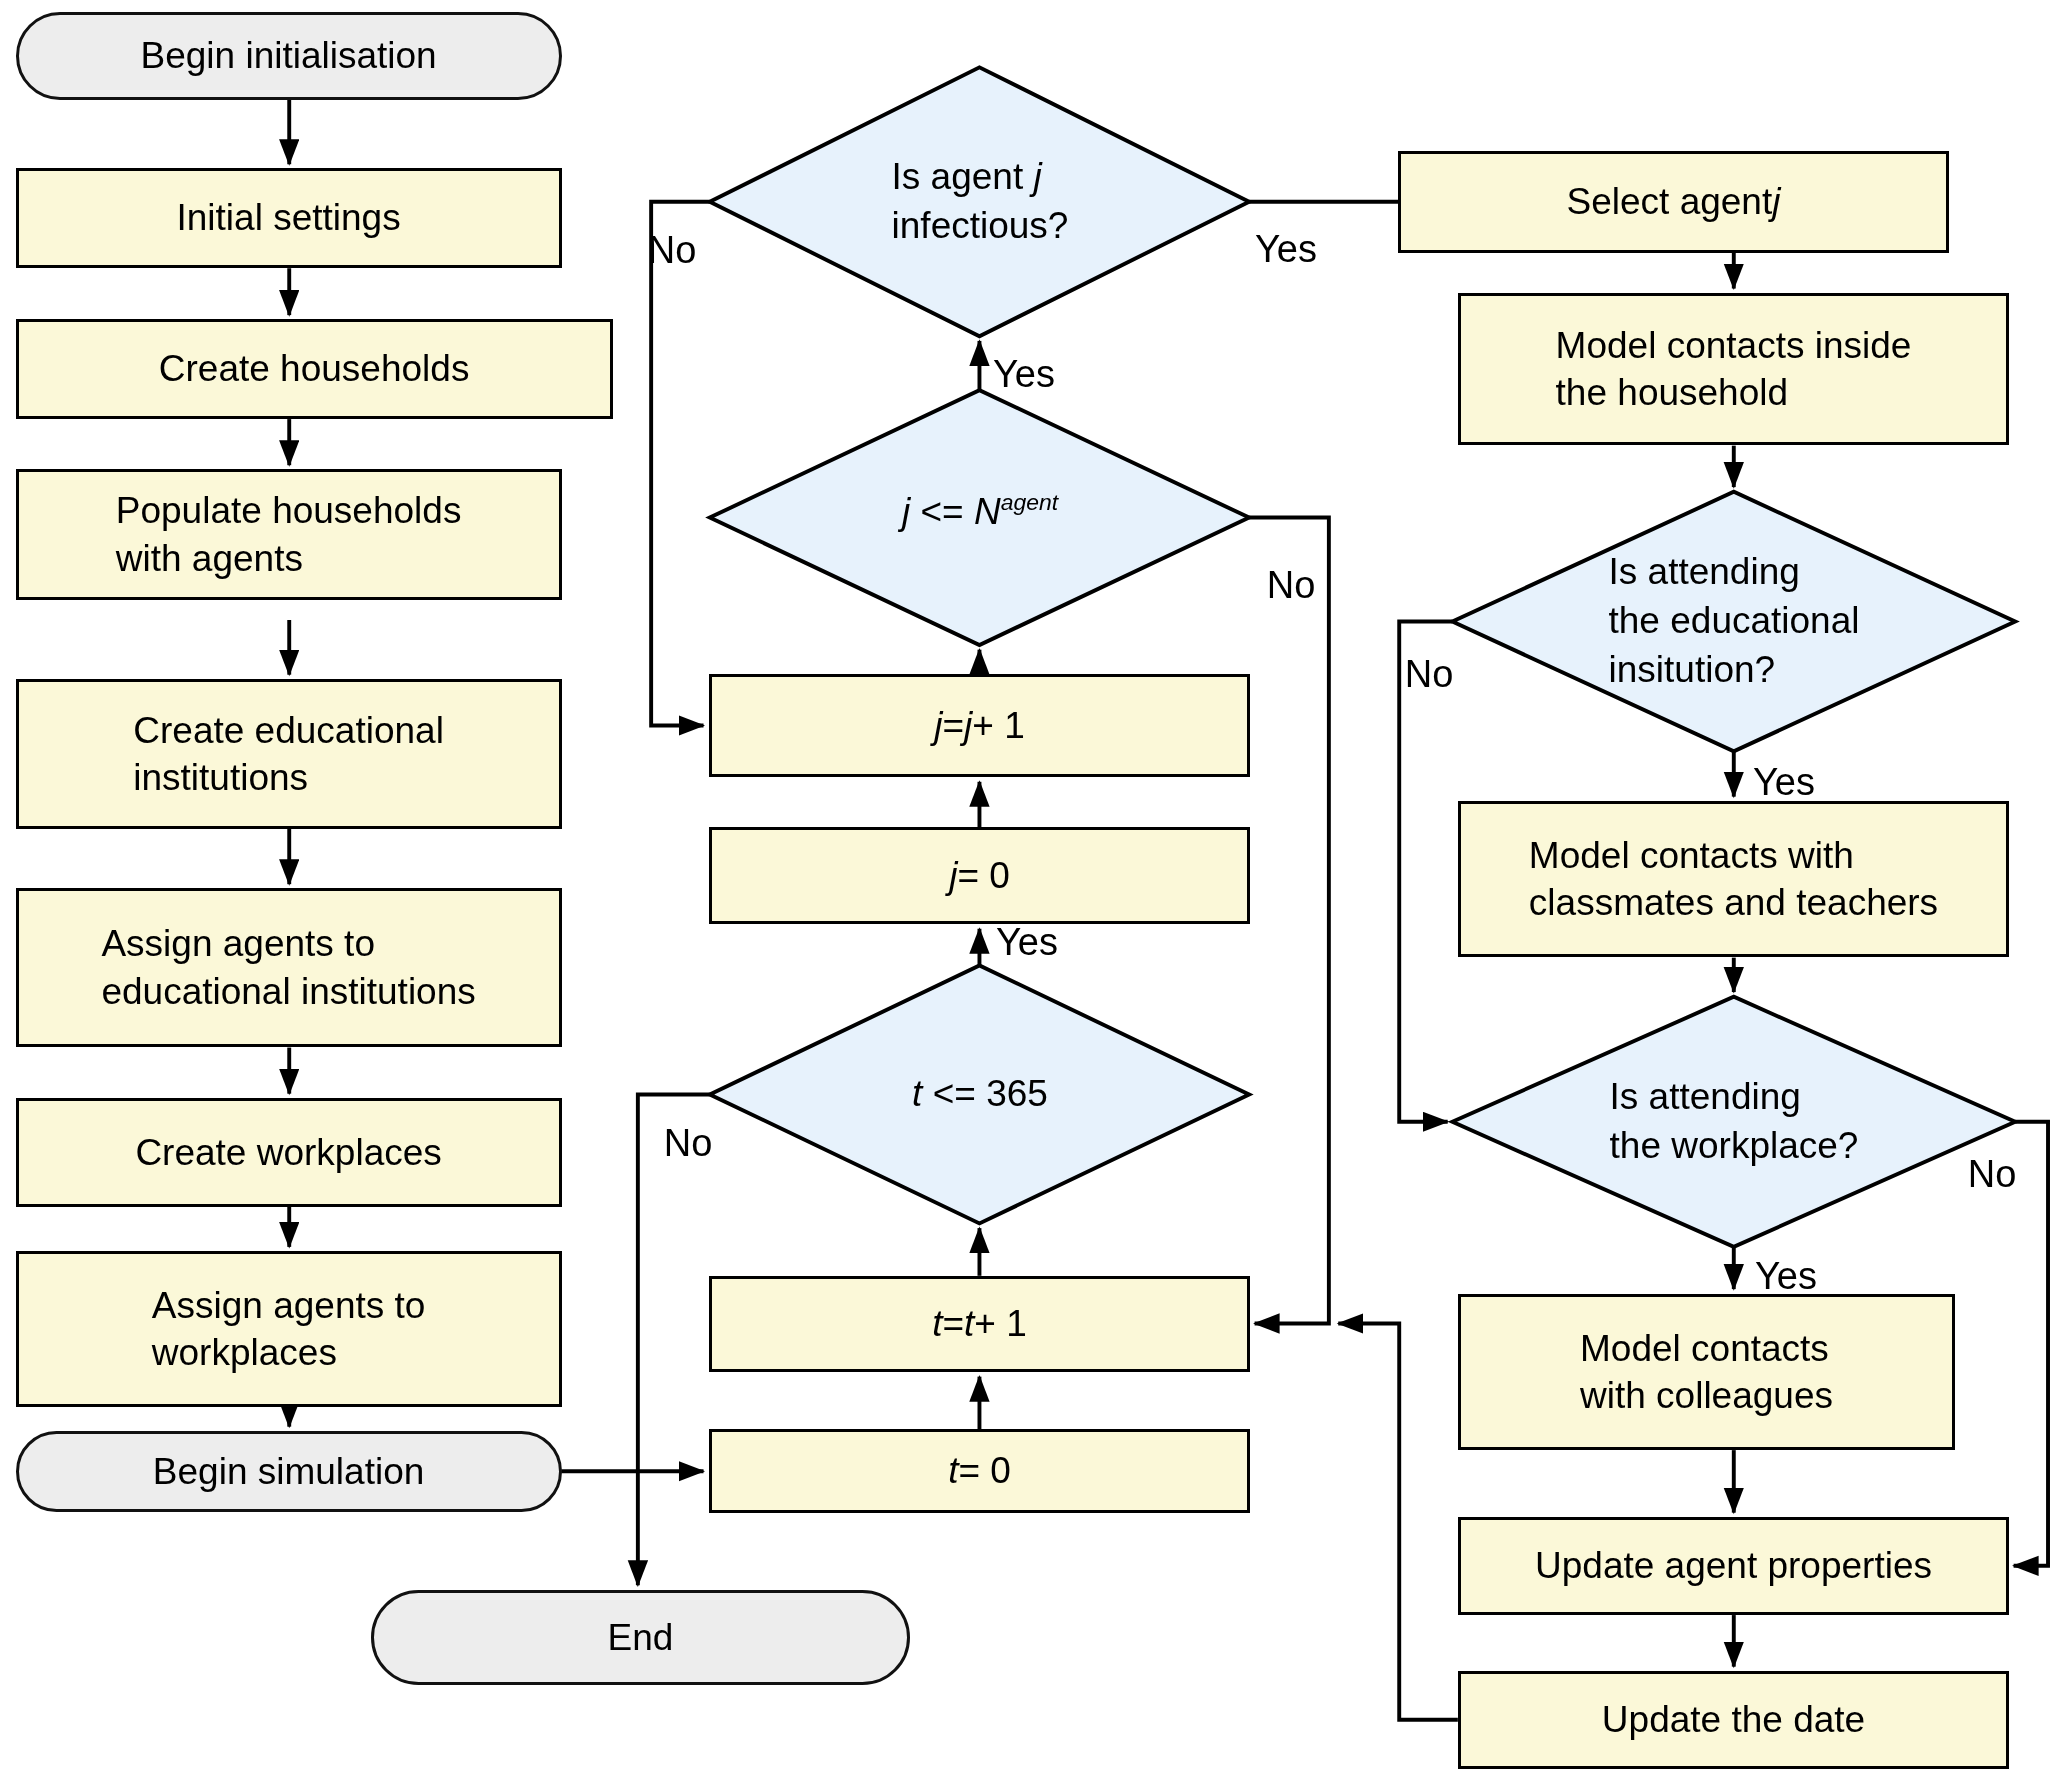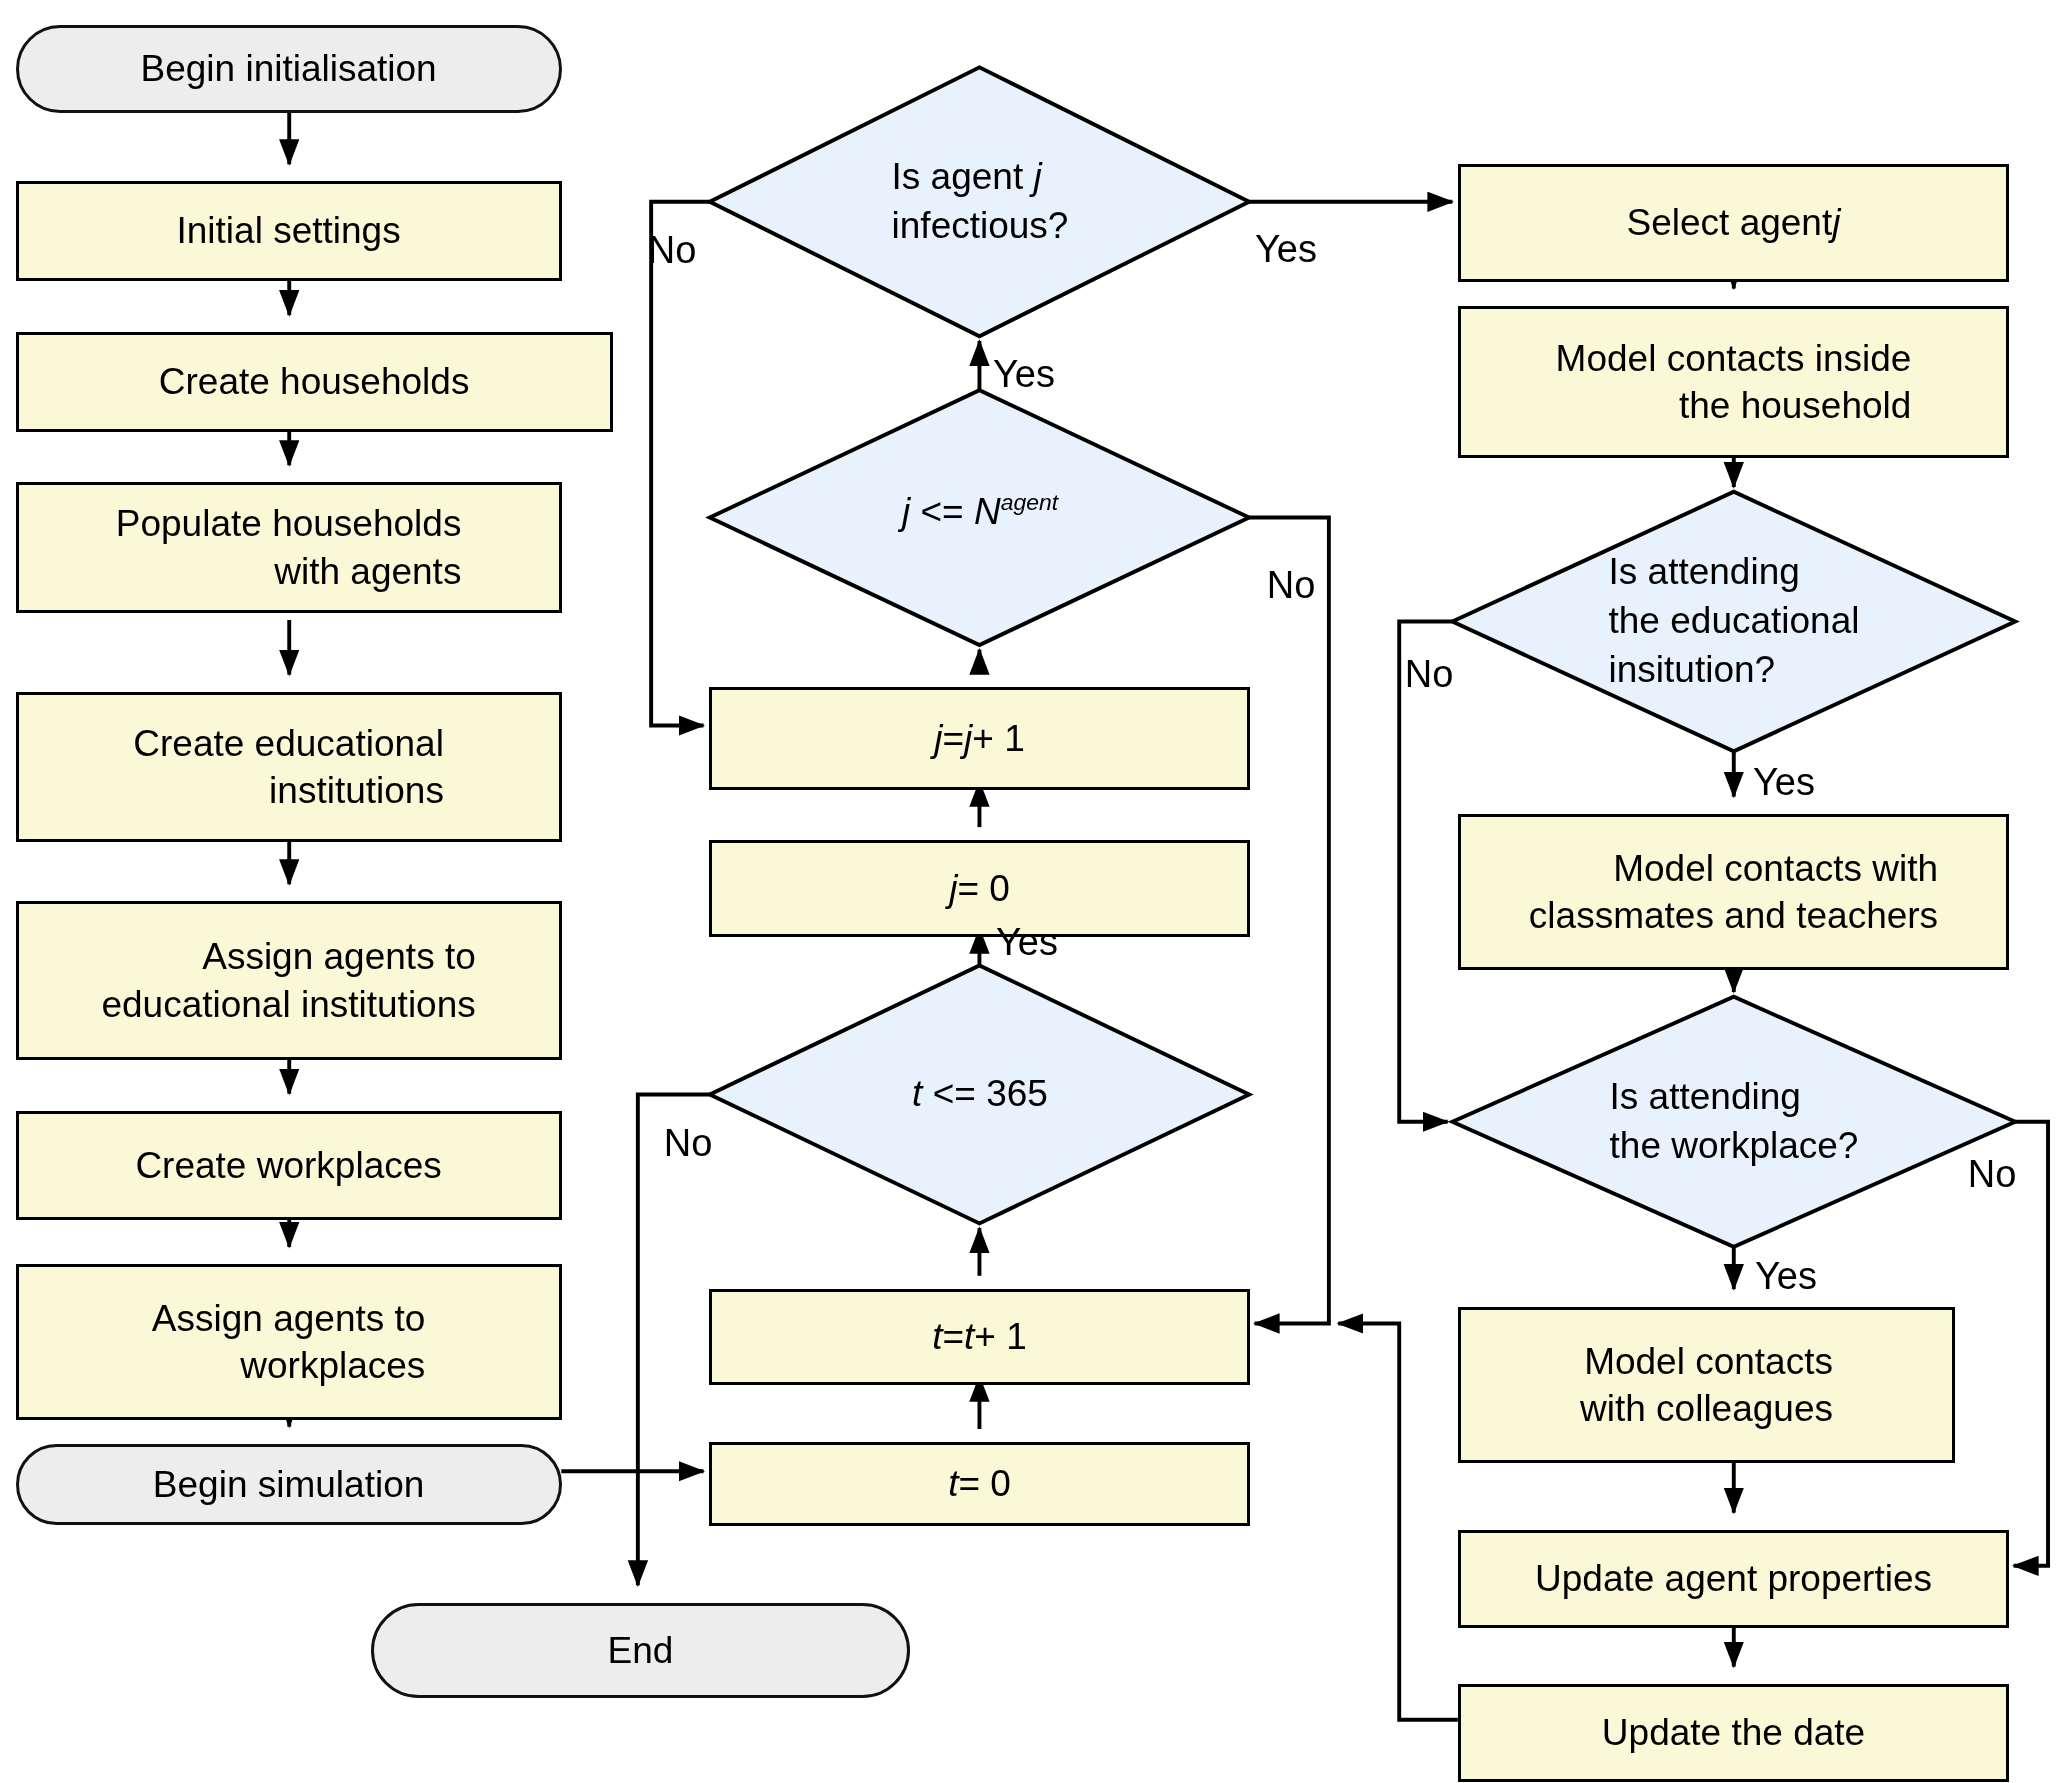--- a/index.html
+++ b/index.html
@@ -2,21 +2,21 @@
 <html style="--process-fill: #FBF8D8; --decision-fill: #E7F2FC; --terminal-fill: #EDEDED; --stroke: #000000;font-size:12.5px"><head>
 <meta charset="utf-8">
 <style>
   html,body{margin:0;padding:0;background:#ffffff;}
   body{width:2066px;height:1784px;}
   #canvas{position:relative;width:2066px;height:1784px;font-family:"Liberation Sans",sans-serif;color:#000;overflow:hidden;}
   #edge-layer{position:absolute;left:0;top:0;width:2066px;height:1784px;}
   #edge-layer path.edge{fill:none;stroke:var(--stroke);stroke-width:5;}
   #edge-layer polygon.diamond{fill:var(--decision-fill);stroke:var(--stroke);stroke-width:5;}
   .node{position:absolute;display:flex;align-items:center;justify-content:center;
-        text-align:right;font-size:37px;line-height:1.28;box-sizing:border-box;margin-top:13px;}
+        text-align:left;font-size:37px;line-height:1.28;box-sizing:border-box;}
   .process{background:var(--process-fill);border:3.9px solid var(--stroke);}
   .terminal{background:var(--terminal-fill);border:3.1px solid #111;border-radius:55px;}
   .dlabel{position:absolute;transform:translate(-50%,-50%);text-align:left;
           font-size:37px;line-height:1.32;white-space:nowrap;}
   .elabel{position:absolute;transform:translate(-50%,-50%);font-size:38px;}
   i{font-style:italic;}
   sup{font-size:0.62em;font-style:italic;vertical-align:super;line-height:0;}
 </style>
 </head>
 <body>
@@ -78,21 +78,21 @@
   <div class="node process" style="left:15.6px;top:1098px;width:546px;height:109px">Create workplaces</div>
   <div class="node process" style="left:15.6px;top:1251px;width:546px;height:156px">Assign agents to<br>workplaces</div>
   <div class="node terminal" style="left:15.6px;top:1431px;width:546px;height:81px">Begin simulation</div>
 
   <div class="node process" style="left:709px;top:674px;width:541px;height:103px"><i>j</i> = <i>j</i> + 1</div>
   <div class="node process" style="left:709px;top:827px;width:541px;height:97px"><i>j</i> = 0</div>
   <div class="node process" style="left:709px;top:1276px;width:541px;height:96px"><i>t</i> = <i>t</i> + 1</div>
   <div class="node process" style="left:709px;top:1429px;width:541px;height:84px"><i>t</i> = 0</div>
   <div class="node terminal" style="left:371px;top:1590px;width:539px;height:95px">End</div>
 
-  <div class="node process" style="left:1458px;top:151px;width:551px;height:118px">Select agent <i>j</i></div>
+  <div class="node process" style="left:1398px;top:151px;width:551px;height:102px">Select agent <i>j</i></div>
   <div class="node process" style="left:1458px;top:293px;width:551px;height:152px">Model contacts inside<br>the household</div>
   <div class="node process" style="left:1458px;top:801px;width:551px;height:156px">Model contacts with<br>classmates and teachers</div>
   <div class="node process" style="left:1458px;top:1294px;width:497px;height:156px">Model contacts<br>with colleagues</div>
   <div class="node process" style="left:1458px;top:1517px;width:551px;height:98px">Update agent properties</div>
   <div class="node process" style="left:1458px;top:1671px;width:551px;height:98px">Update the date</div>
 
   <div class="dlabel" style="left:980px;top:202px">Is agent <i>j</i><br>infectious?</div>
   <div class="dlabel" style="left:980px;top:512px"><i>j</i> &lt;= <i>N</i><sup>agent</sup></div>
   <div class="dlabel" style="left:980px;top:1094px"><i>t</i> &lt;= 365</div>
   <div class="dlabel" style="left:1734px;top:621px">Is attending<br>the educational<br>insitution?</div>

